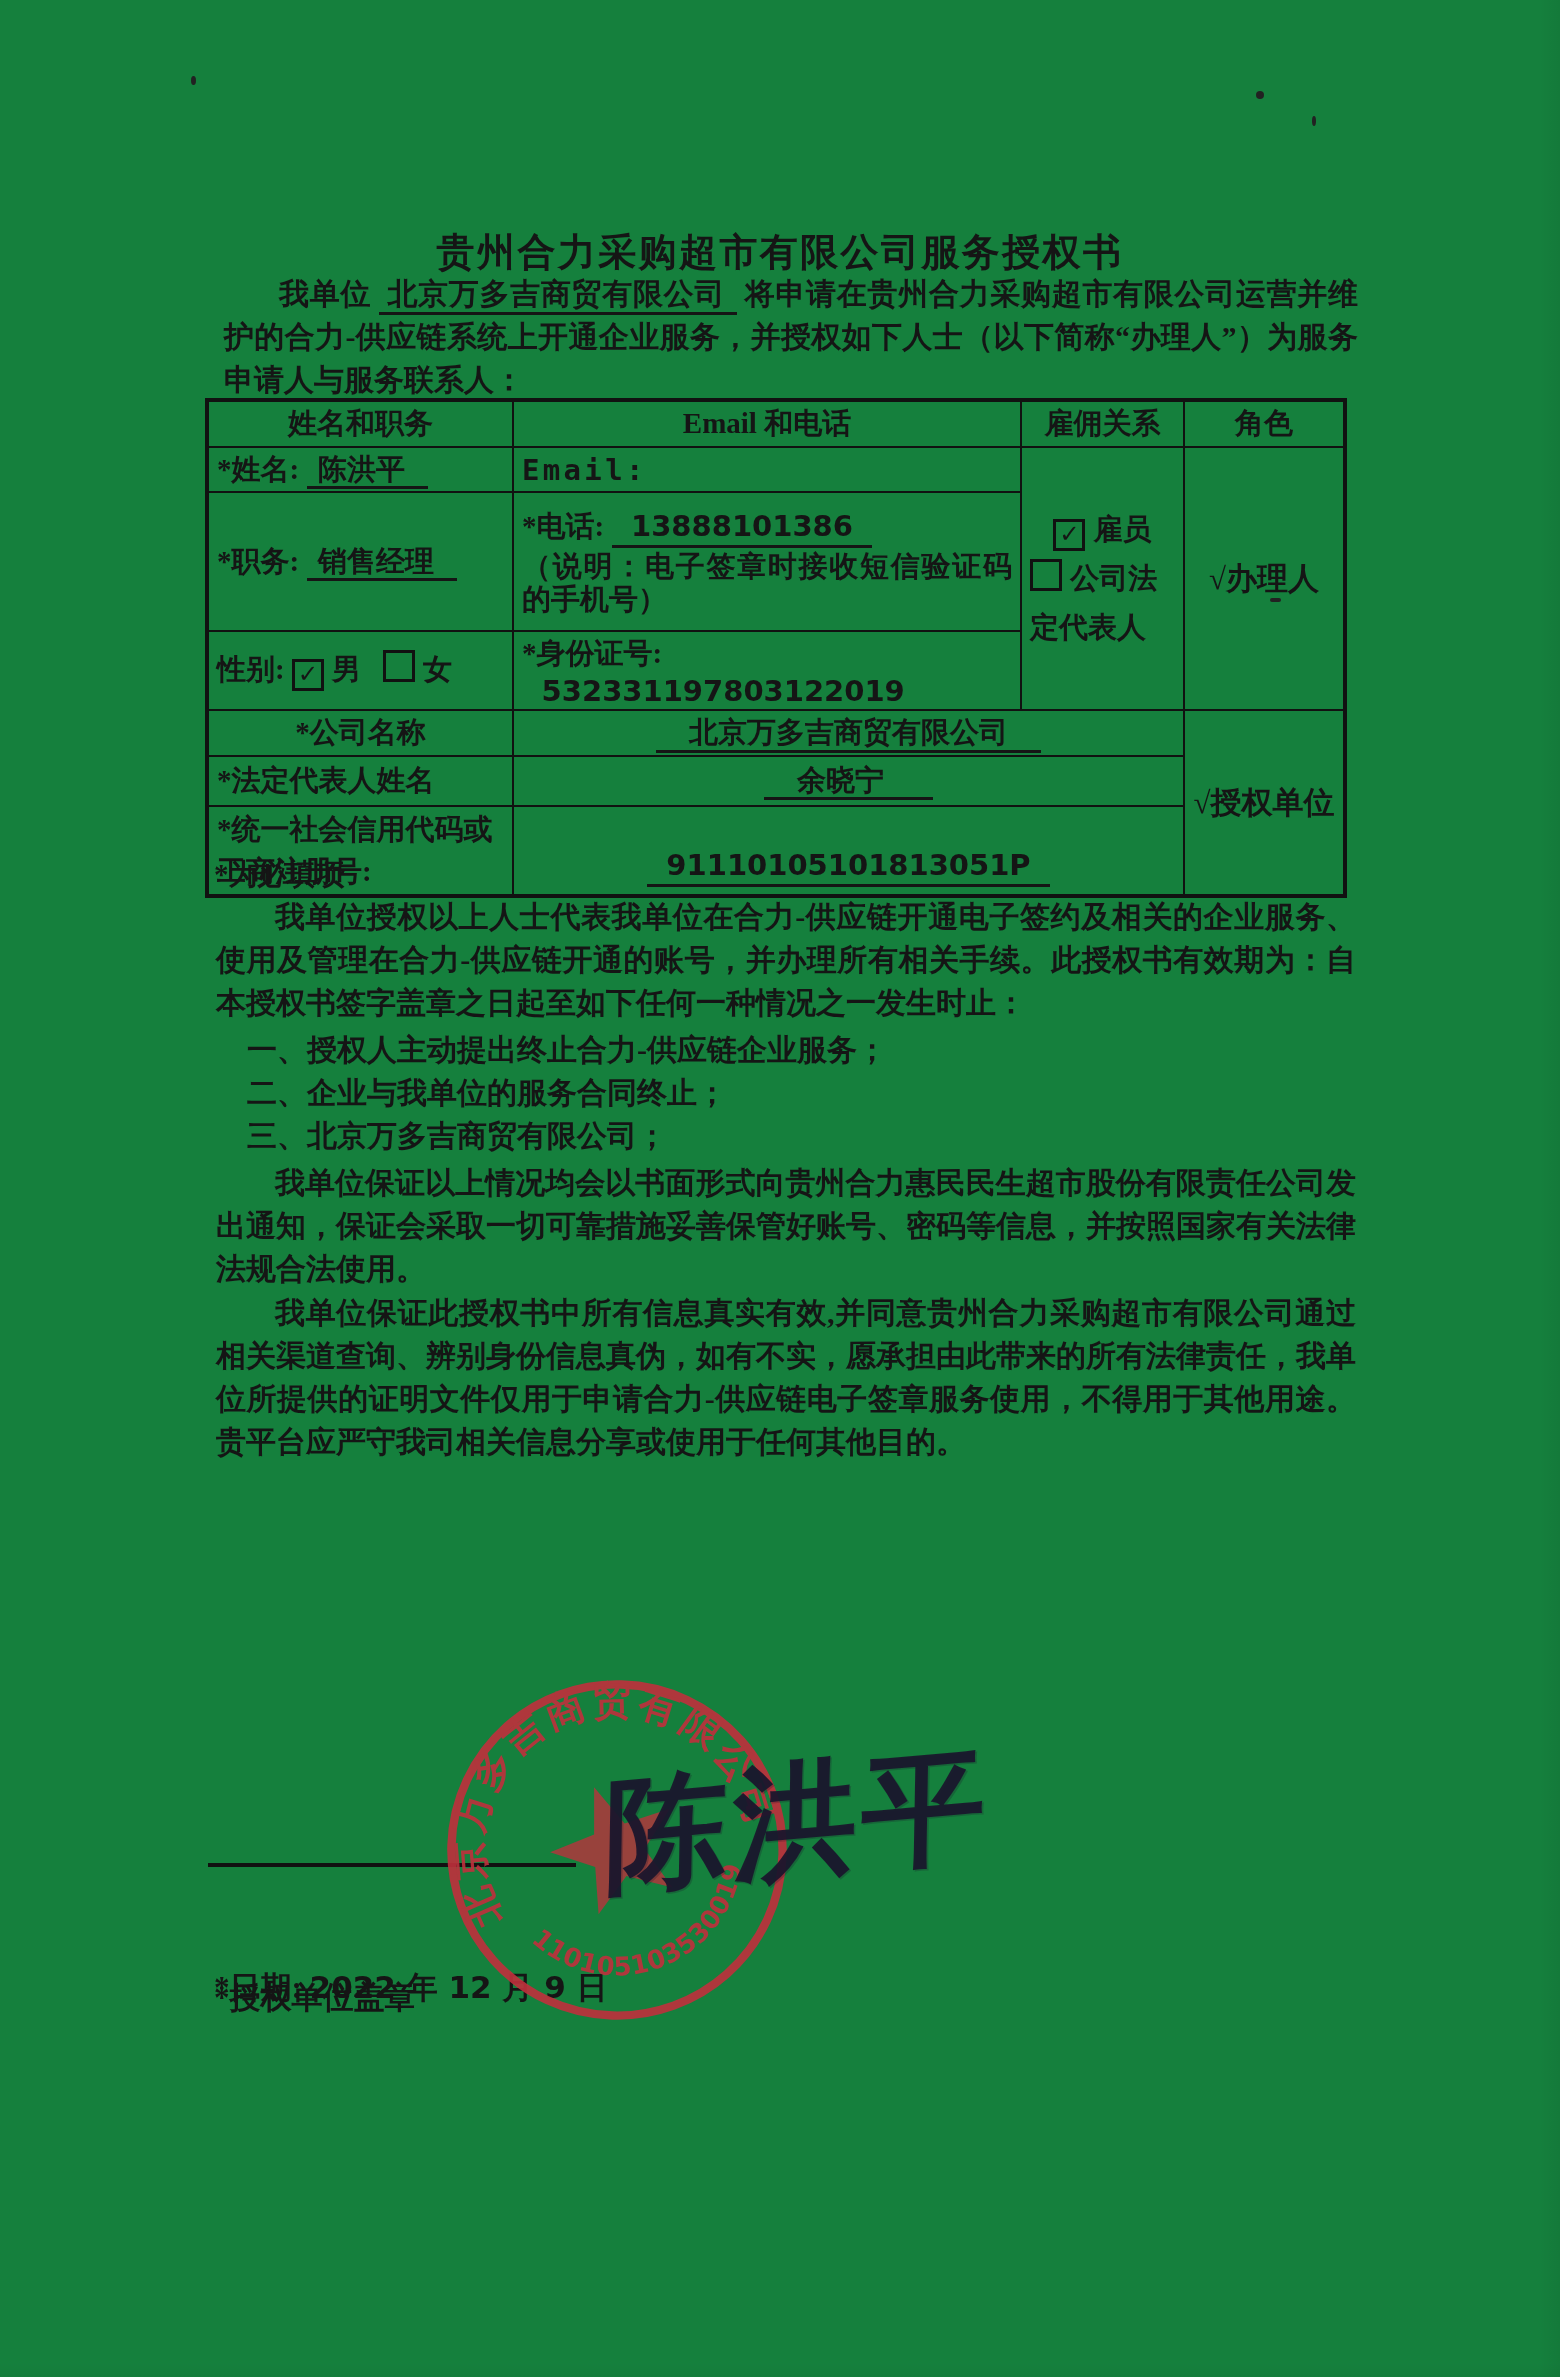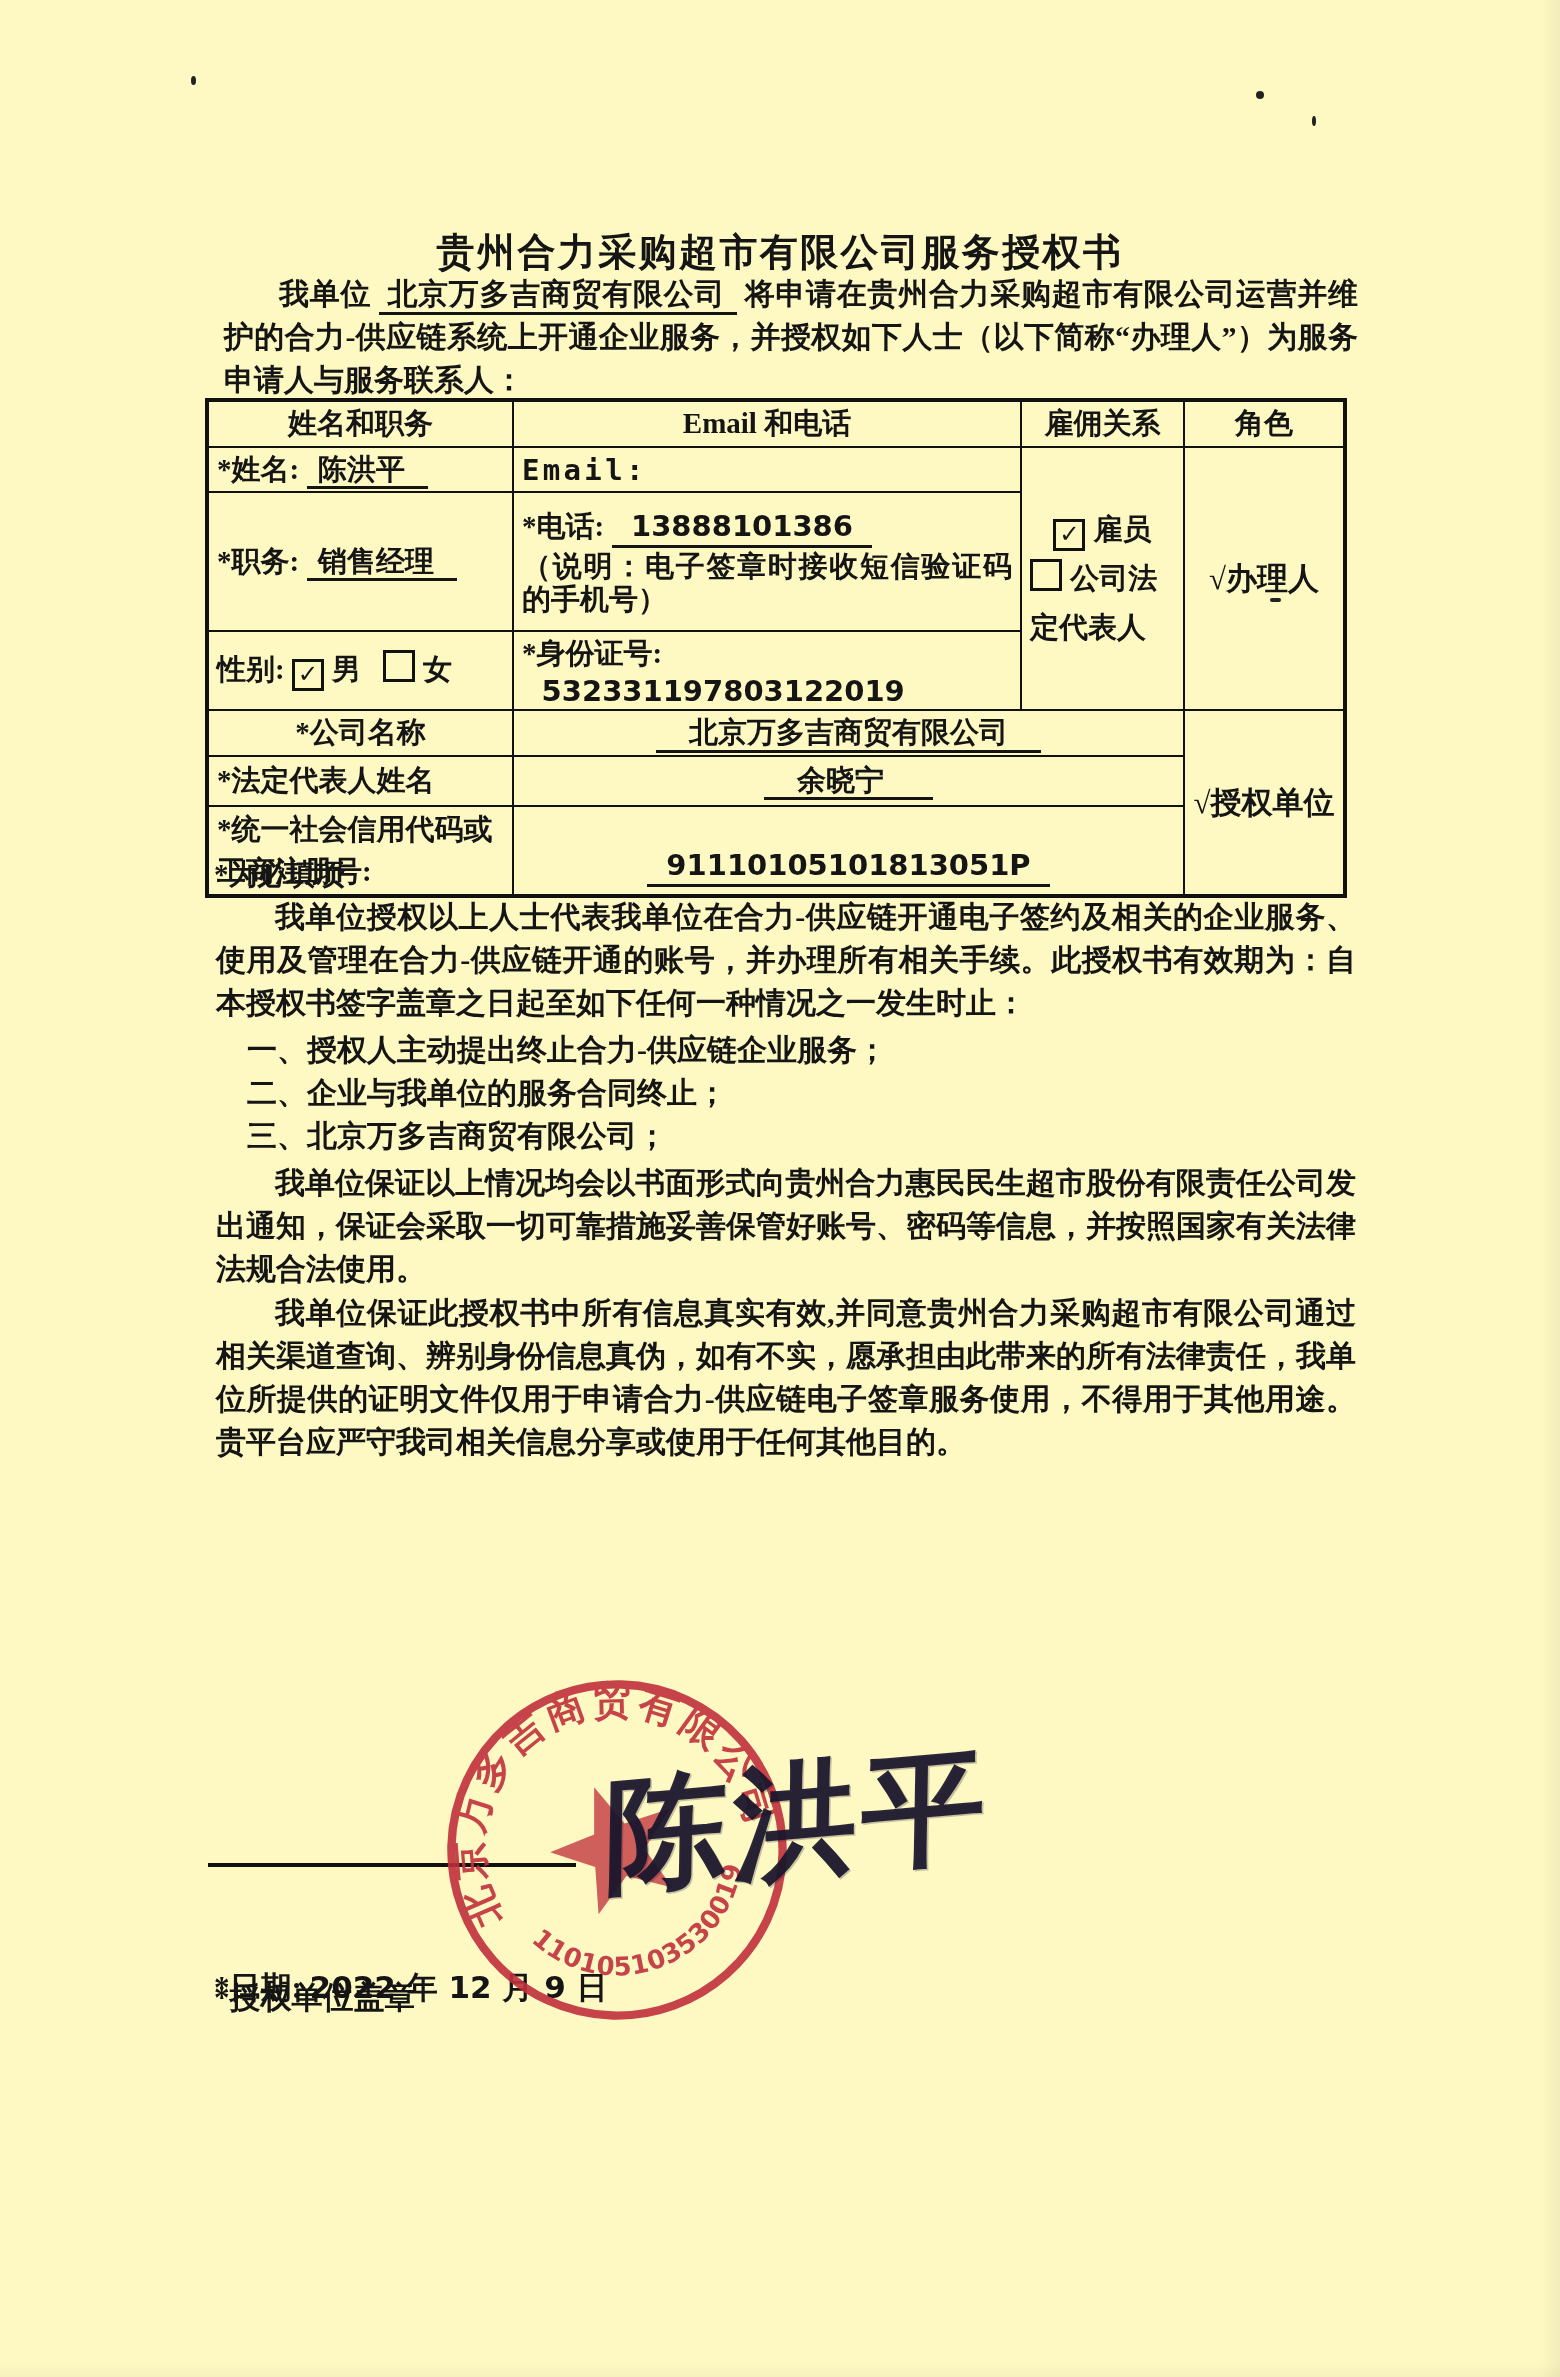--- a/index.html
+++ b/index.html
@@ -1,20 +1,20 @@
 <!DOCTYPE html>
 <html style="font-size:13px"><head>
 <meta charset="utf-8">
 <style>
   html,body{margin:0;padding:0;background:#e8e8e8;}
   .page{
     position:relative;
     width:1560px;height:2377px;
     margin:0 auto;
-    background:#fef9c3;
+    background:#15803d;
     font-family:"Liberation Serif","DejaVu Serif",serif;
     color:#151515;
     overflow:hidden;
   }
   
   .scan-edge-right{position:absolute;top:0;right:0;width:21px;height:100%;
     background:linear-gradient(to right,rgba(0,0,0,0),rgba(0,0,0,0.05));}
   .scan-edge-bottom{position:absolute;bottom:0;left:0;width:100%;height:14.7px;
     background:linear-gradient(to bottom,rgba(0,0,0,0),rgba(0,0,0,0.03));}
   .speck{position:absolute;background:#222;border-radius:50%;}

